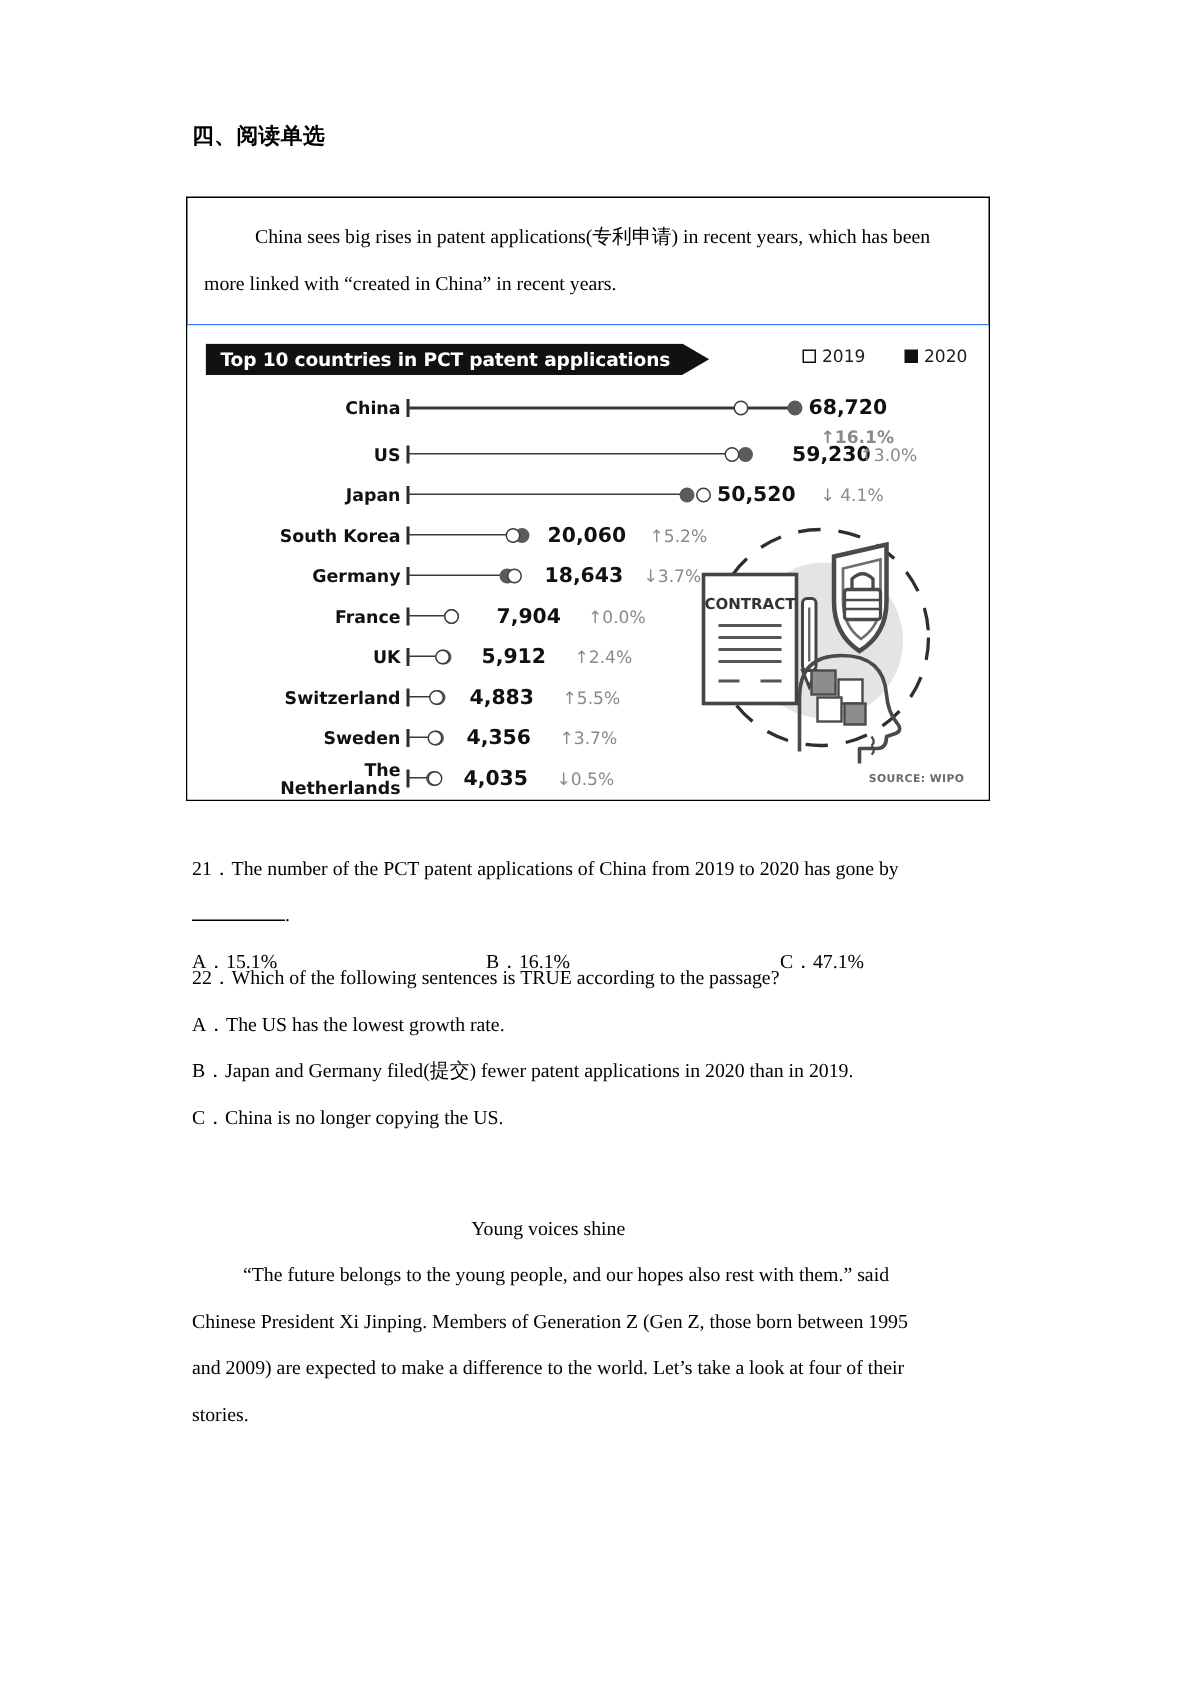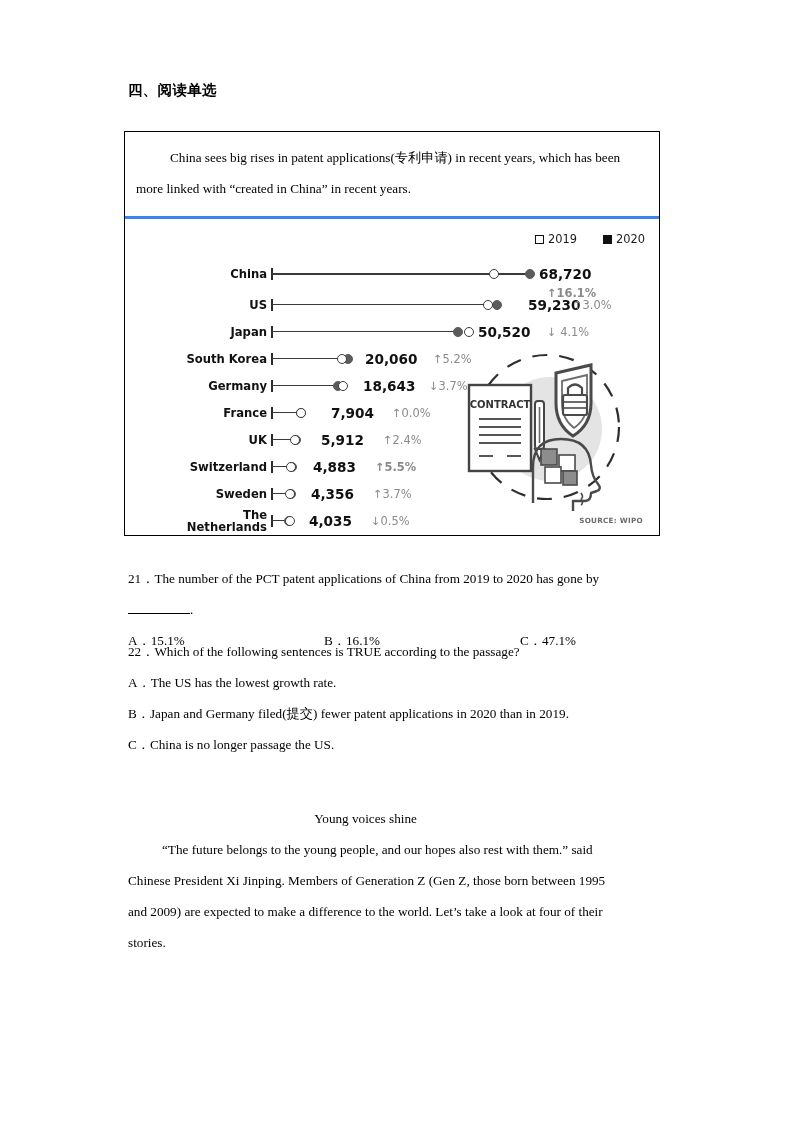--- a/index.html
+++ b/index.html
@@ -36,21 +36,21 @@
   
   .material-box {
     position: absolute;
     left: 124px;
     top: 131px;
     width: 536px;
     border: 1px solid #000;
     box-sizing: border-box;
   }
   .intro-block {
-    border-bottom: 3px solid #3b82f6;
+    border-bottom: 1px solid #3b82f6;
     padding: 10px 11px 12px 11px;
     box-sizing: border-box;
   }
   .intro-line {
     font-size: 13.2px;
     line-height: 31px;
     white-space: nowrap;
   }
   .intro-line.first { text-indent: 34px; }
 
@@ -258,20 +258,23 @@
 
   <div class="material-box">
 
     <div class="intro-block">
       <div class="intro-line first">China sees big rises in patent applications(专利申请) in recent years, which has been</div>
       <div class="intro-line">more linked with “created in China” in recent years.</div>
     </div>
 
     <div class="info-graphic">
 
+      <div class="banner">
+        <span class="banner-text">Top 10 countries in PCT patent applications</span>
+      </div>
 
       <div class="legend">
         <span class="legend-item">
           <span class="legend-swatch hollow"></span>
           <span class="legend-label">2019</span>
         </span>
         <span class="legend-item">
           <span class="legend-swatch filled"></span>
           <span class="legend-label">2020</span>
         </span>
@@ -365,21 +368,21 @@
 
         <div class="row">
           <div class="row-label">Switzerland</div>
           <div class="track" style="width:24px;">
             <span class="tick"></span>
             <span class="line" style="width:15px;"></span>
             <span class="dot y2019" style="left:20px;"></span>
             <span class="dot y2020" style="left:21px;"></span>
           </div>
           <div class="value" style="left:188px;">4,883</div>
-          <div class="change" style="left:250px;font-weight:bold;">↑5.5%</div>
+          <div class="change" style="left:250px;">↑5.5%</div>
         </div>
 
         <div class="row">
           <div class="row-label">Sweden</div>
           <div class="track" style="width:23px;">
             <span class="tick"></span>
             <span class="line" style="width:14px;"></span>
             <span class="dot y2019" style="left:19px;"></span>
             <span class="dot y2020" style="left:20px;"></span>
           </div>
@@ -461,21 +464,21 @@
       <span class="opt a">A．15.1%</span>
       <span class="opt b">B．16.1%</span>
       <span class="opt c">C．47.1%</span>
     </div>
   </div>
 
   <div class="q-block" style="top:636px;">
     <div class="q-line">22．Which of the following sentences is TRUE according to the passage?</div>
     <div class="q-line">A．The US has the lowest growth rate.</div>
     <div class="q-line">B．Japan and Germany filed(提交) fewer patent applications in 2020 than in 2019.</div>
-    <div class="q-line">C．China is no longer passage the US.</div>
+    <div class="q-line">C．China is no longer copying the US.</div>
   </div>
 
   <div class="q-block" style="top:803px;">
     <div class="passage-title">Young voices shine</div>
     <div class="p-line indent">“The future belongs to the young people, and our hopes also rest with them.” said</div>
     <div class="p-line">Chinese President Xi Jinping. Members of Generation Z (Gen Z, those born between 1995</div>
     <div class="p-line">and 2009) are expected to make a difference to the world. Let’s take a look at four of their</div>
     <div class="p-line">stories.</div>
   </div>
 

